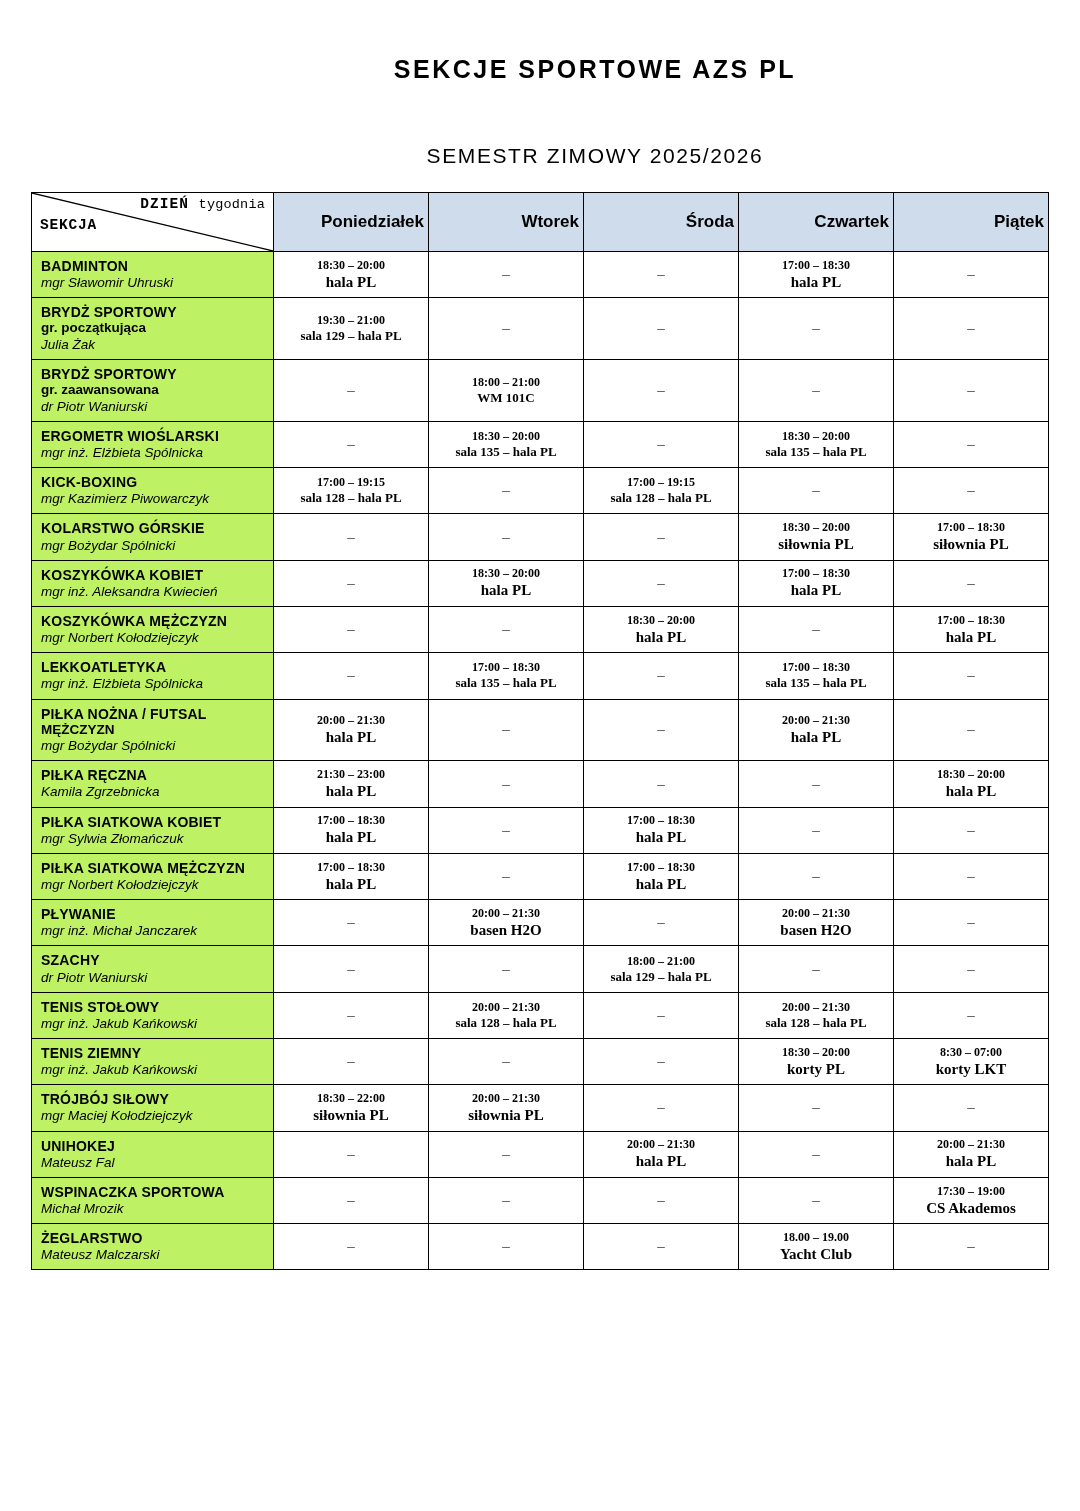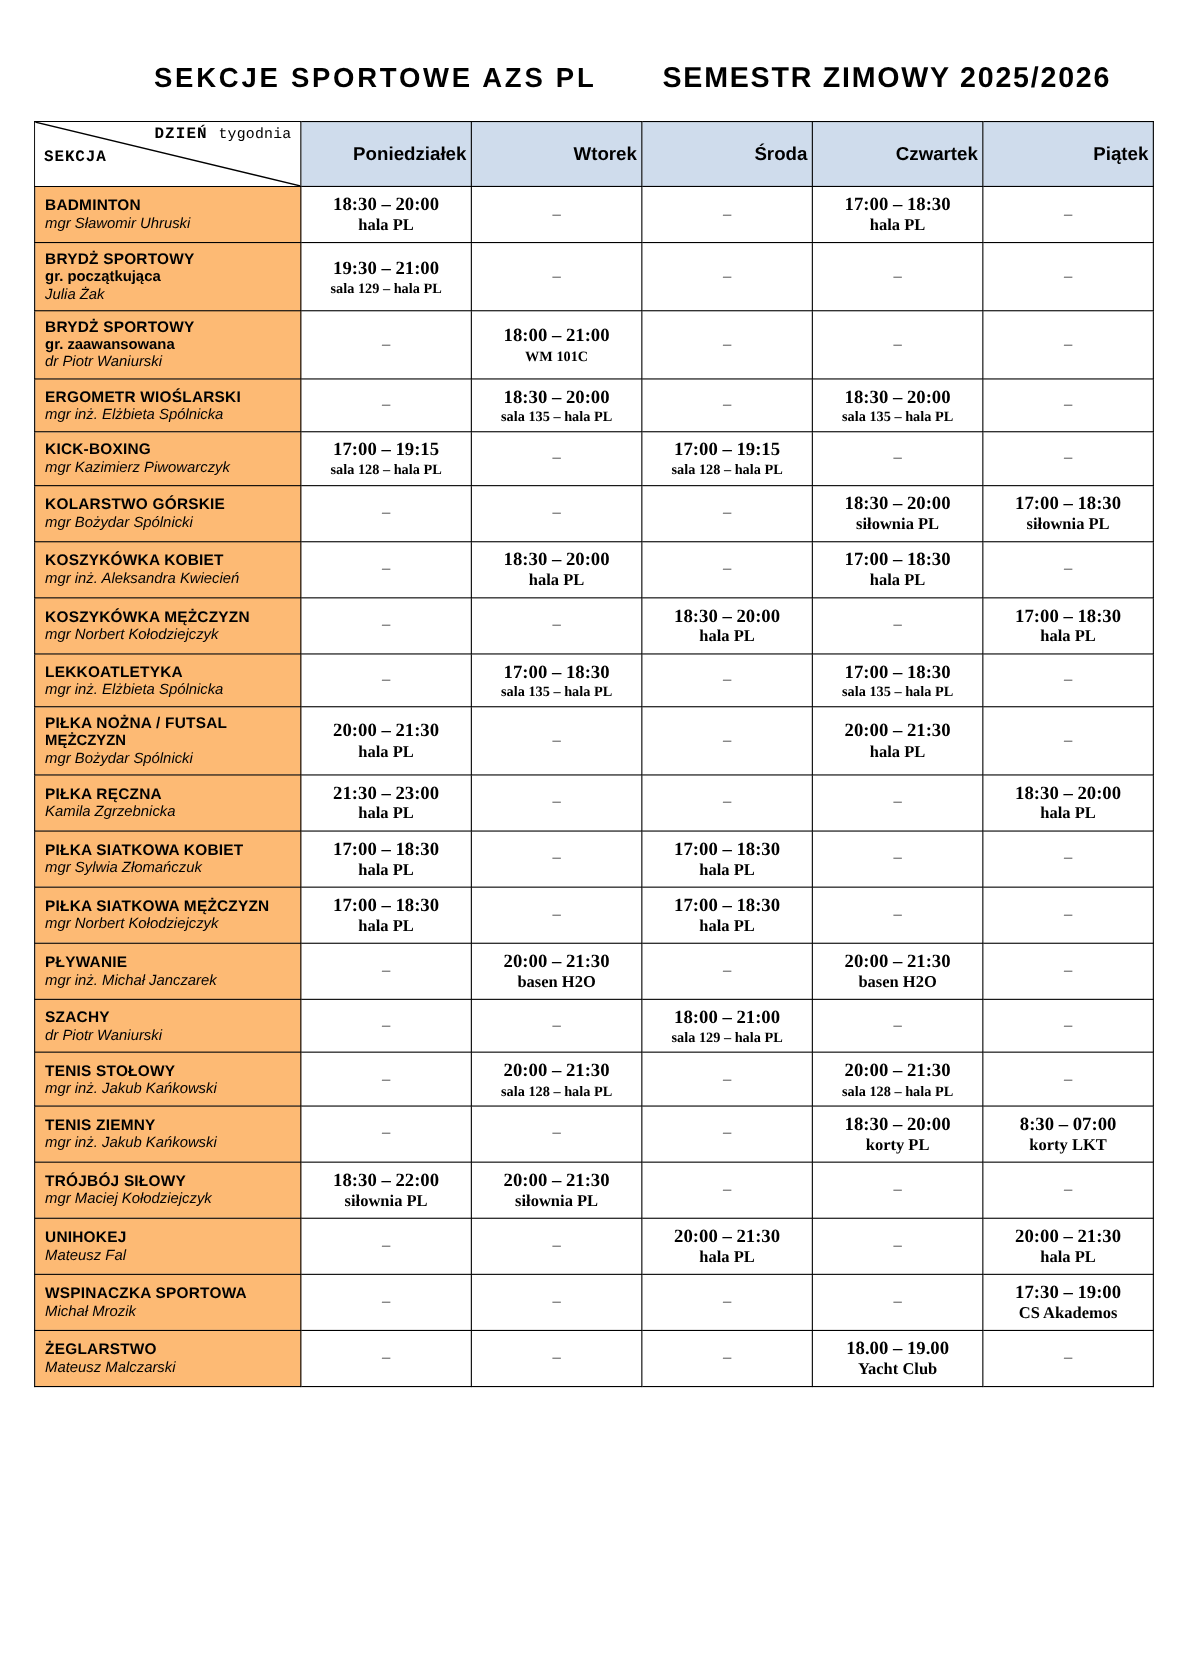--- a/index.html
+++ b/index.html
@@ -15,35 +15,36 @@
   }
   .page {
     position: relative;
     width: 1080px;
     min-height: 1511px;
     box-sizing: border-box;
     padding: 55px 30px 20px 30px;
   }
   .title-row {
     display: flex;
-    align-items: flex-end;
+    align-items: center;
     justify-content: flex-start;
     padding-left: 110px;
     gap: 60px;
     margin-bottom: 24px;
+    flex-direction: column;
   }
   .title-main {
     font-size: 25px;
     font-weight: bold;
     letter-spacing: 2.5px;
     white-space: nowrap;
   }
   .title-sub {
-    font-size: 26px;
-    font-weight: bold;
+    font-size: 21px;
+    font-weight: normal;
     letter-spacing: 1.6px;
     white-space: nowrap;
   }
   table.schedule {
     border-collapse: collapse;
     width: 1016px;
     margin: 0 auto;
     table-layout: fixed;
   }
   table.schedule td, table.schedule th {
@@ -95,21 +96,21 @@
   }
   th.dayhead {
     background: #cfdcec;
     font-size: 17px;
     font-weight: bold;
     text-align: right;
     height: 54px;
     padding: 2px 4px;
   }
   td.section {
-    background: #fdba74;
+    background: #bef264;
     padding: 6px 6px 6px 9px;
     width: 242px;
     margin-left: 12px;
   }
   td.section .sname {
     font-size: 14px;
     font-weight: bold;
     line-height: 1.15;
     letter-spacing: 0.2px;
   }
@@ -124,21 +125,21 @@
     line-height: 1.2;
     margin-top: 1px;
   }
   td.cell {
     background: #ffffff;
     text-align: center;
     padding: 5px 3px;
     font-family: "Liberation Serif", serif;
   }
   td.cell .time {
-    font-size: 17px;
+    font-size: 12px;
     font-weight: bold;
     line-height: 1.25;
     white-space: nowrap;
     text-align: center;
   }
   td.cell .place {
     font-size: 15px;
     font-weight: bold;
     line-height: 1.25;
     white-space: nowrap;

